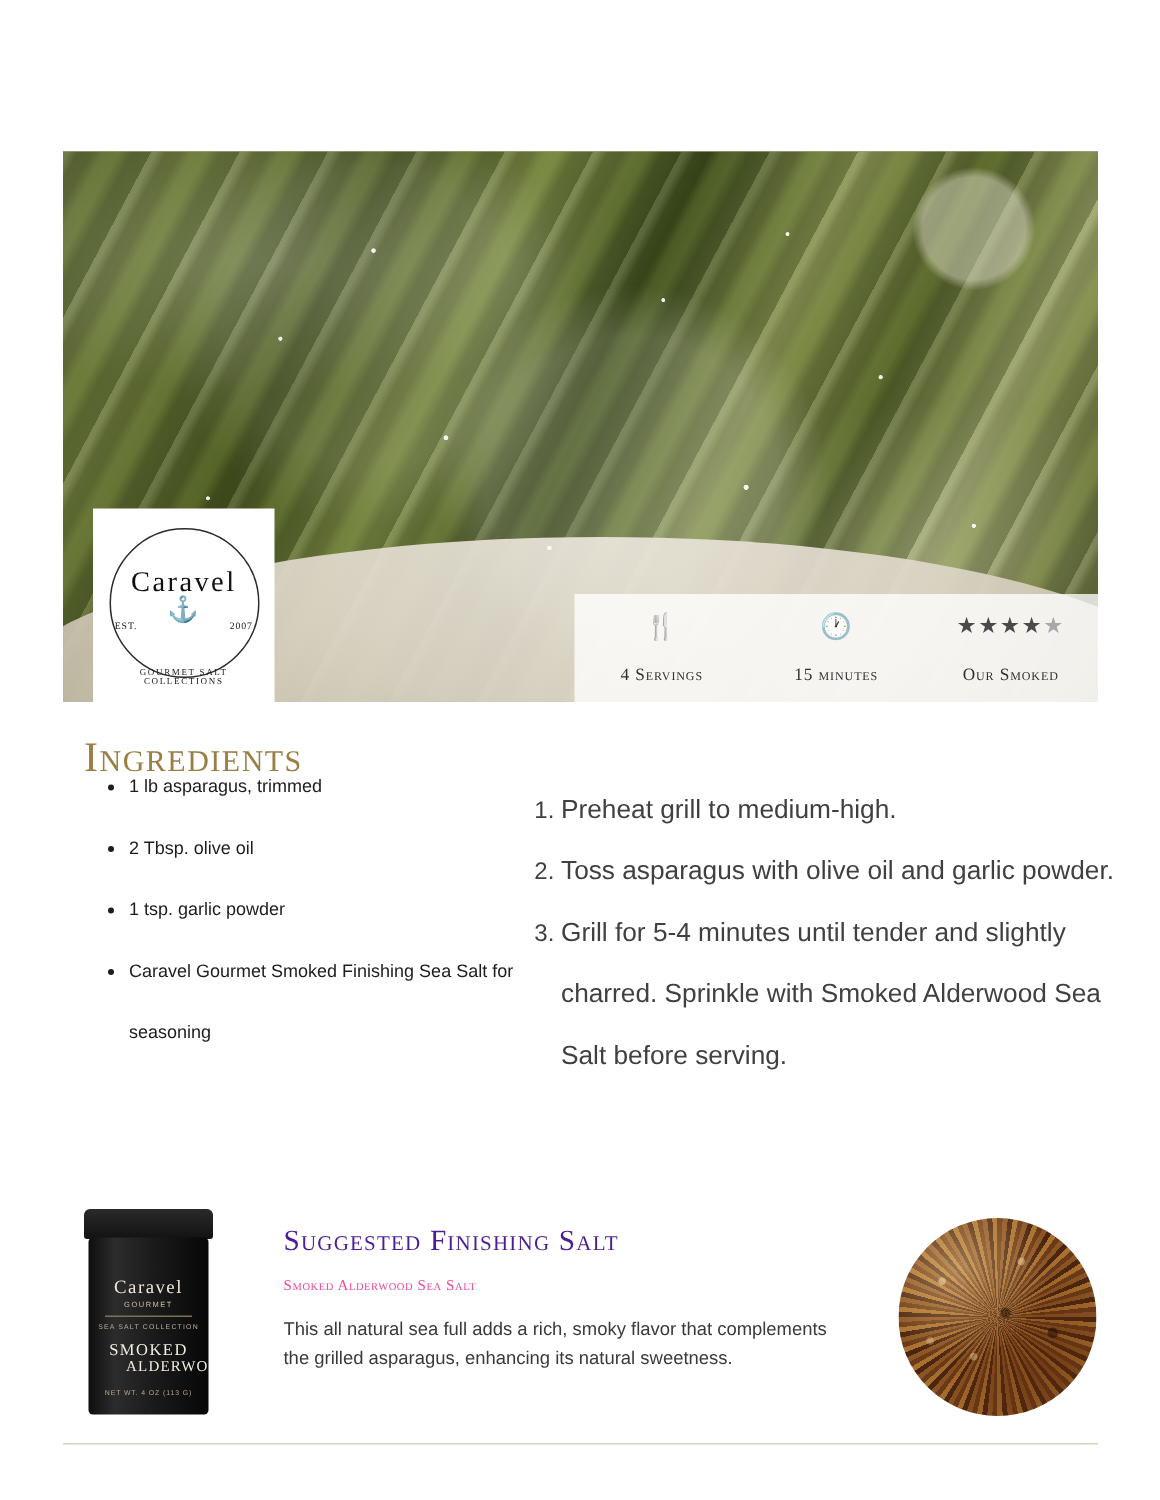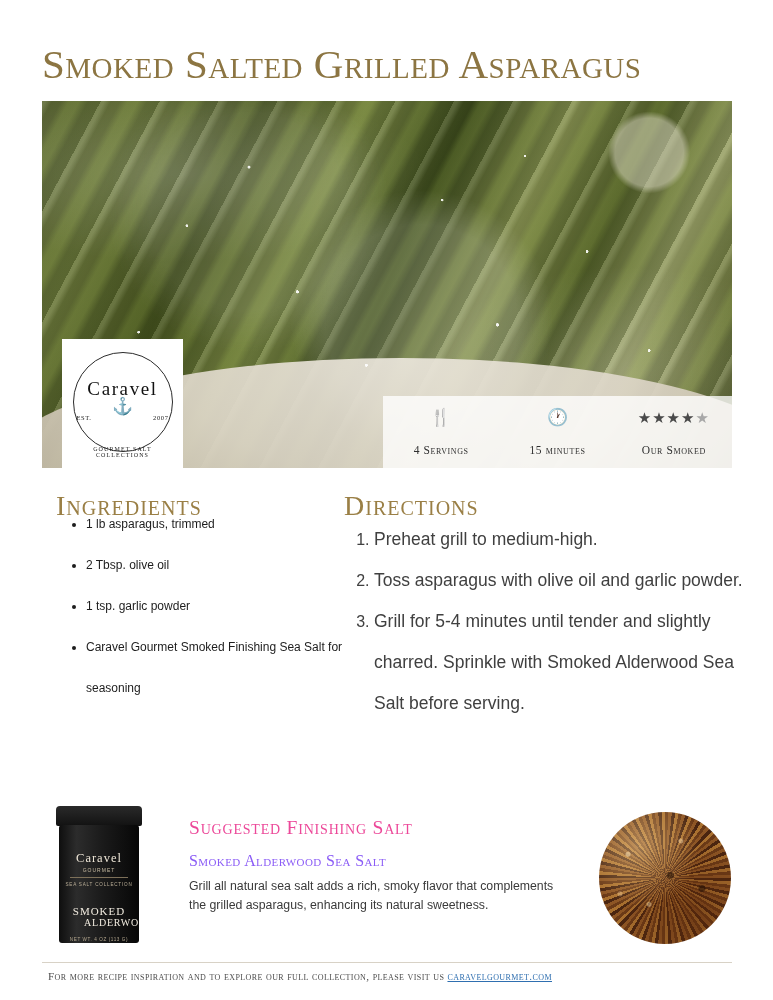--- a/index.html
+++ b/index.html
@@ -299,21 +299,21 @@
   }
   .jar-line {
     font-size: 4.6px;
     letter-spacing: 0.8px;
     color: #b9ad96;
   }
   .jar-name1 {
     font-family: "Liberation Serif", serif;
     font-size: 11px;
     letter-spacing: 1px;
-    margin-top: 18px;
+    margin-top: 7px;
     color: #f2ece0;
   }
   .jar-name2 {
     font-family: "Liberation Serif", serif;
     font-size: 10px;
     letter-spacing: 0.8px;
     color: #f2ece0;
     padding-left: 25px;
   }
   .jar-net {
@@ -322,31 +322,31 @@
     color: #b4a78f;
     margin-top: 9px;
   }
 
   .prod-head {
     position: absolute;
     left: 189px;
     top: 817px;
     font-family: "Liberation Serif", serif;
     font-size: 19.5px;
-    color: #ec4899;
+    color: #4c1d95;
     letter-spacing: 0.8px;
     font-variant: small-caps;
   }
   .prod-name {
     position: absolute;
     left: 189px;
     top: 852px;
     font-family: "Liberation Serif", serif;
-    font-size: 16px;
-    color: #8b5cf6;
+    font-size: 10px;
+    color: #ec4899;
     letter-spacing: 0.4px;
     font-variant: small-caps;
   }
   .prod-desc {
     position: absolute;
     left: 189px;
     top: 877px;
     width: 375px;
     font-size: 12.3px;
     line-height: 19px;
@@ -403,21 +403,20 @@
   .footer-link {
     color: #2f6fb0;
     text-decoration: underline;
   }
 </style>
 </head>
 <body>
 
 <div class="page">
 
-  <div class="title">Smoked Salted Grilled Asparagus</div>
 
   <div class="hero">
     <div class="hero-img"></div>
     <div class="hero-plate"></div>
     <div class="hero-salt"></div>
   </div>
 
   <div class="badge">
     <div class="badge-inner">
       <div class="badge-ring"></div>
@@ -445,21 +444,20 @@
   </div>
 
   <div class="sec-head sec-ingredients">Ingredients</div>
   <ul class="ing-list">
     <li>1 lb asparagus, trimmed</li>
     <li>2 Tbsp. olive oil</li>
     <li>1 tsp. garlic powder</li>
     <li>Caravel Gourmet Smoked Finishing Sea Salt for seasoning</li>
   </ul>
 
-  <div class="sec-head sec-directions">Directions</div>
   <ol class="dir-list">
     <li>Preheat grill to medium-high.</li>
     <li>Toss asparagus with olive oil and garlic powder.</li>
     <li>Grill for 5-4 minutes until tender and slightly charred. Sprinkle with Smoked Alderwood Sea Salt before serving.</li>
   </ol>
 
   <div class="jar">
     <div class="jar-lid"></div>
     <div class="jar-body">
       <div class="jar-brand">Caravel</div>
@@ -467,23 +465,19 @@
       <div class="jar-rule"></div>
       <div class="jar-line">SEA SALT COLLECTION</div>
       <div class="jar-name1">SMOKED</div>
       <div class="jar-name2">ALDERWOOD</div>
       <div class="jar-net">NET WT. 4 OZ (113 G)</div>
     </div>
   </div>
 
   <div class="prod-head">Suggested Finishing Salt</div>
   <div class="prod-name">Smoked Alderwood Sea Salt</div>
-  <div class="prod-desc">Grill all natural sea salt adds a rich, smoky flavor that complements the grilled asparagus, enhancing its natural sweetness.</div>
+  <div class="prod-desc">This all natural sea full adds a rich, smoky flavor that complements the grilled asparagus, enhancing its natural sweetness.</div>
 
   <div class="salt-circle"></div>
 
   <div class="footer-rule"></div>
-  <div class="footer">
-    <span>For more recipe inspiration and to explore our full collection, please visit us</span>
-    <span class="footer-link">caravelgourmet.com</span>
-  </div>
 
 </div>
 
 </body></html>

